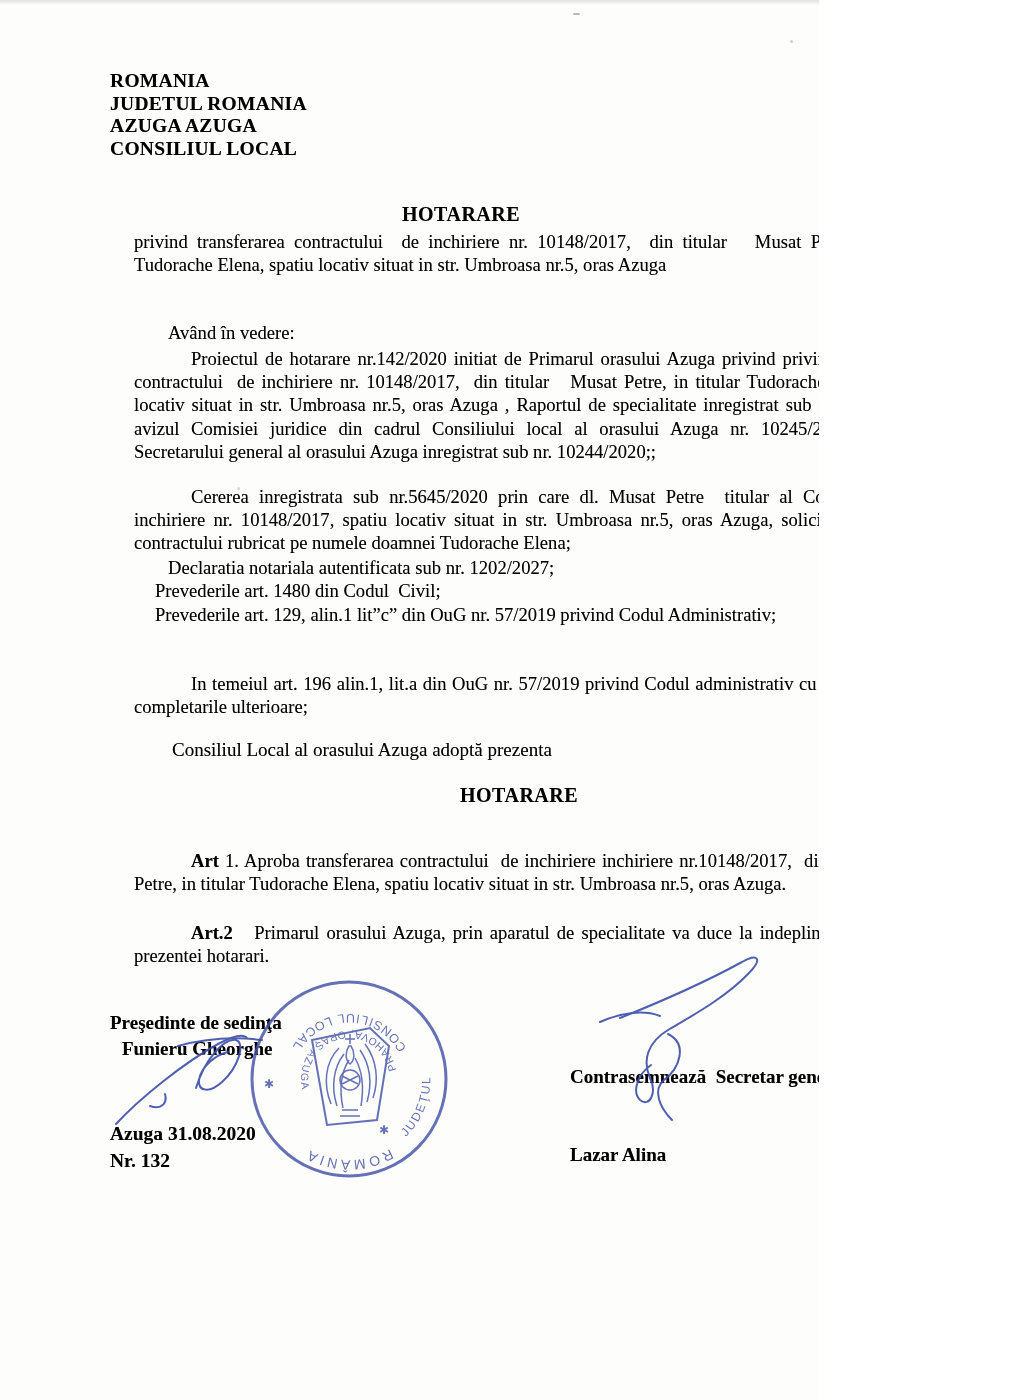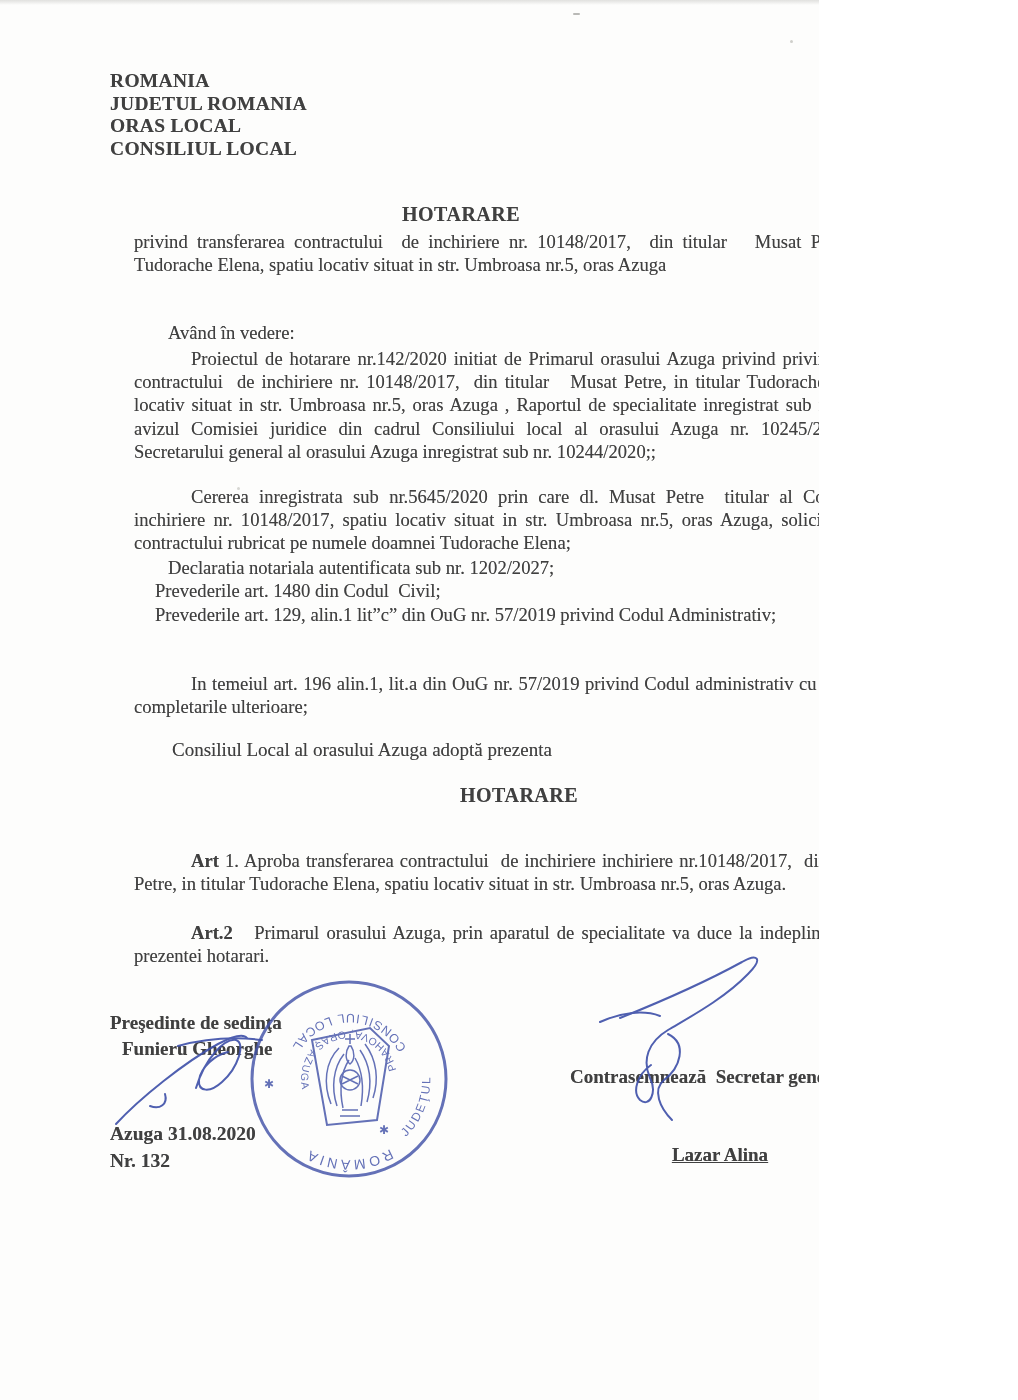--- a/index.html
+++ b/index.html
@@ -1,20 +1,20 @@
 <!DOCTYPE html>
 <html><head>
 <meta charset="utf-8">
 <style>
   html,body{margin:0;padding:0;background:#ffffff;}
   .page{
     position:relative; width:819px; height:1400px; overflow:hidden;
     background:#fdfdfc;
     font-family:"Liberation Serif", serif;
-    color:#404040;
+    color:#000000;
   }
   .page *{box-sizing:border-box;}
   .txt{ text-shadow:0 0 0.6px rgba(70,70,70,.5); }
   .abs{ position:absolute; }
   .b{ font-weight:bold; }
   .hdr{ left:110px; top:70px; font-size:19.5px; line-height:22.5px; font-weight:bold; letter-spacing:.3px;}
   .title1{ left:402px; top:203px; font-size:20px; font-weight:bold; letter-spacing:.5px;}
   .title2{ left:460px; top:784px; font-size:20px; font-weight:bold; letter-spacing:.5px;}
   .block{ left:110px; width:797px; font-size:18.6px; line-height:23.2px; text-align:justify; white-space:pre-wrap;margin-left:24px;}
   .subtitle{ top:230px; }
@@ -24,21 +24,21 @@
   .cons{ left:110px; top:556px; width:797px; font-size:18.6px; line-height:23.4px;}
   .cons .ci{ padding-left:45px; white-space:pre-wrap;}
   .cons .ci:first-child{ padding-left:58px;}
   .legal{ top:672px; text-indent:57px;}
   .adopt{ left:172px; top:739px; font-size:19px; font-weight:normal;}
   .art1{ top:849px; text-indent:57px;}
   .art2{ top:921px; text-indent:57px;}
   .sigL{ left:110px; top:1010px; font-size:19px; font-weight:bold; line-height:26px;}
   .sigL .nm{ padding-left:12px;}
   .sigR{ left:570px; top:1012px; width:300px; font-size:19px; font-weight:bold; line-height:26px; white-space:pre-wrap;}
-  .sigR .nm{ text-align:center;text-decoration:underline; }
+  .sigR .nm{ text-align:left; }
   .foot{ left:110px; top:1120px; font-size:19.5px; font-weight:bold; line-height:27px;}
   .stamp-wrap{ left:246px; top:976px; width:206px; height:206px; z-index:4;}
   .sig-overlay{ left:0; top:0; z-index:5; pointer-events:none;}
   .scan-line-right{ left:994px; top:0; width:2px; height:1400px; background:rgba(160,165,175,.28);}
   .scan-top{ left:0; top:0; width:1018px; height:5px;
     background:linear-gradient(to bottom, rgba(190,190,186,.45), rgba(190,190,186,0));}
   .speck1{ left:573px; top:13px; width:7px; height:2px; background:#b9b9b6; border-radius:1px;}
   .speck2{ left:790px; top:40px; width:3px; height:3px; background:#cfcfcb; border-radius:50%;}
   .speck3{ left:237px; top:487px; width:3px; height:3px; background:#d6d6d2; border-radius:50%;}
   .smudge{ left:960px; top:1358px; width:22px; height:18px; opacity:.8;}
@@ -60,21 +60,21 @@
   <div class="abs speck3"></div>
   <div class="abs smudge">
       <i class="a"></i>
       <i class="b2"></i>
       <i class="c"></i>
     </div>
 
   <div class="abs hdr txt">
     <div>ROMANIA</div>
     <div>JUDETUL ROMANIA</div>
-    <div>ORAS LOCAL</div>
+    <div>AZUGA AZUGA</div>
     <div>CONSILIUL LOCAL</div>
   </div>
 
   <div class="abs title1 txt">HOTARARE</div>
   <div class="abs block subtitle txt">privind transferarea contractului  de inchiriere nr. 10148/2017,  din titular   Musat Petre, in titular Tudorache Elena, spatiu locativ situat in str. Umbroasa nr.5, oras Azuga</div>
 
   <div class="abs having txt">Având în vedere:</div>
   <div class="abs block rec1 txt">Proiectul de hotarare nr.142/2020 initiat de Primarul orasului Azuga privind privind transferarea contractului  de inchiriere nr. 10148/2017,  din titular   Musat Petre, in titular Tudorache Elena, spatiu locativ situat in str. Umbroasa nr.5, oras Azuga , Raportul de specialitate inregistrat sub nr.10052/2020, avizul Comisiei juridice din cadrul Consiliului local al orasului Azuga nr. 10245/2020 si avizul Secretarului general al orasului Azuga inregistrat sub nr. 10244/2020;;</div>
   <div class="abs block rec2 txt">Cererea inregistrata sub nr.5645/2020 prin care dl. Musat Petre  titular al Constractului de inchiriere nr. 10148/2017, spatiu locativ situat in str. Umbroasa nr.5, oras Azuga, solicita transferarea contractului rubricat pe numele doamnei Tudorache Elena;</div>
 

